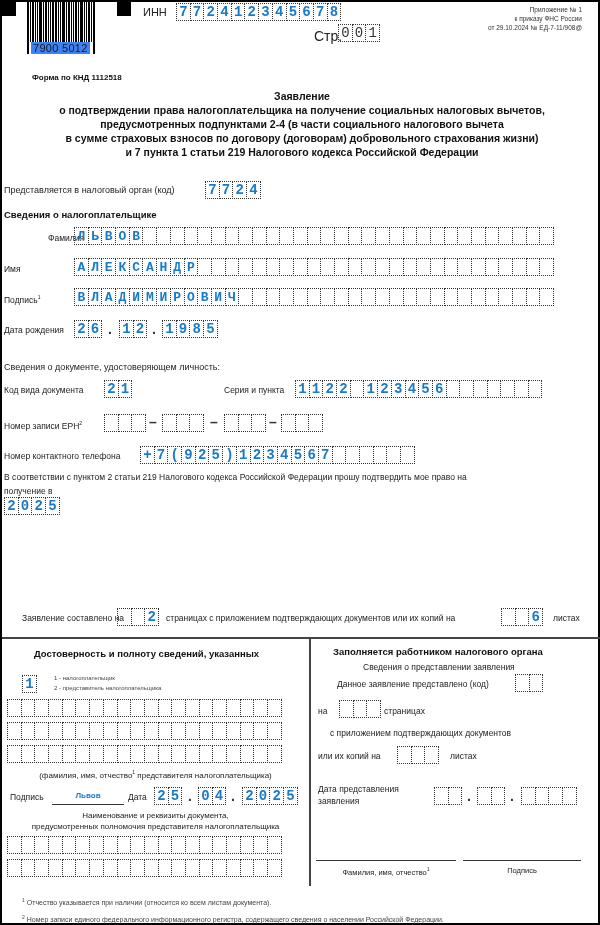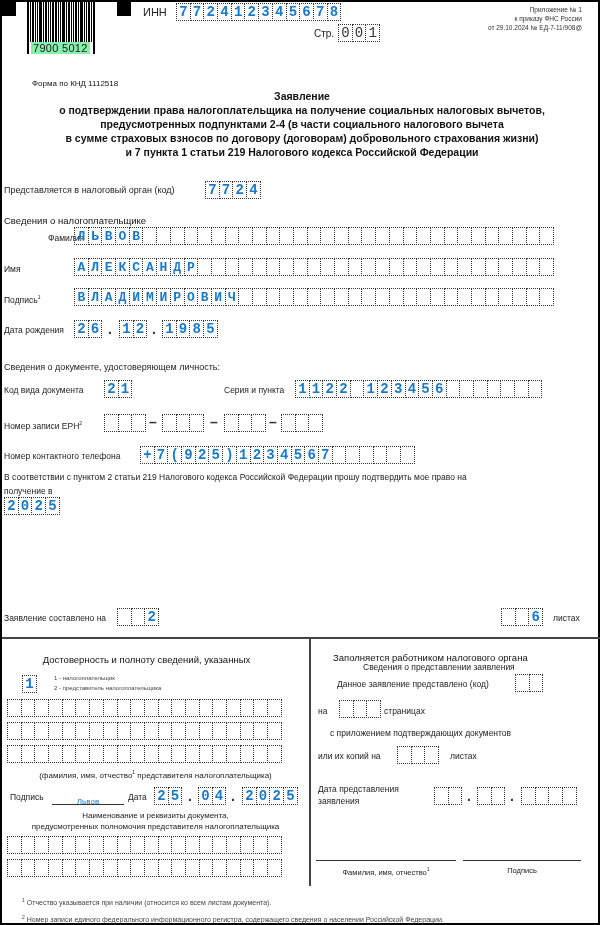--- a/index.html
+++ b/index.html
@@ -2,30 +2,30 @@
 <html><head>
 <meta charset="utf-8">
 <style>
   * { box-sizing: border-box; margin: 0; padding: 0; }
   html, body { width: 600px; height: 925px; background: #ffffff; overflow: hidden; }
   body { font-family: "Liberation Sans", sans-serif; color: #1a1a1a; position: relative; }
   .page { position: absolute; left: 0; top: 0; width: 600px; height: 925px; border-left: 2px solid #000; border-right: 2px solid #000; border-bottom: 2px solid #000; border-top: 2px solid #000; background: #fff; }
   .marker { position: absolute; background: #000; width: 14px; height: 14px; }
   .barcode { position: absolute; left: 25px; top: 0; width: 78px; height: 48px; display: flex; align-items: flex-start; gap: 1px; }
   .barcode i { display: block; background: #000; height: 40px; }
-  .barcode-num { position: absolute; left: 29px; top: 40px; font-size: 11px; letter-spacing: 0.3px; background: #86efac; padding: 0 2px; }
+  .barcode-num { position: absolute; left: 29px; top: 40px; font-size: 11px; letter-spacing: 0.3px; background: #3b82f6; padding: 0 2px; }
   .cells { position: absolute; display: flex; }
   .cell { width: 14.7px; height: 18px; border: 1px dotted #333; margin-left: -1px; display: flex; align-items: center; justify-content: center; font-family: "Liberation Mono", monospace; font-weight: bold; font-size: 14px; color: #1a7ac7; }
   .cell:first-child { margin-left: 0; }
   .cells.serif .cell { font-family: "Liberation Mono", monospace; font-size: 13px; }
   .cells.plain .cell { color: #333; font-weight: normal; }
   .sep { position: absolute; font-size: 14px; font-weight: bold; color: #333; }
   .lbl { position: absolute; font-size: 8.5px; color: #222; white-space: nowrap; }
   .lbl-md { position: absolute; font-size: 9px; color: #222; white-space: nowrap; }
-  .lbl-b { position: absolute; font-size: 9.5px; font-weight: normal; color: #111; white-space: nowrap; margin-top: 6px; }
+  .lbl-b { position: absolute; font-size: 9.5px; font-weight: bold; color: #111; white-space: nowrap; }
   .title { position: absolute; left: 0; width: 600px; text-align: center; font-size: 10.5px; font-weight: bold; line-height: 14px; color: #111; }
   .appendix { position: absolute; right: 16px; top: 3px; text-align: right; font-size: 6.5px; line-height: 9px; color: #333; }
   sup { font-size: 5px; }
   .hline { position: absolute; background: #444; height: 2px; }
   .vline { position: absolute; background: #444; width: 1.5px; }
   .uline { position: absolute; background: #333; height: 1px; }
   .small { position: absolute; font-size: 6px; color: #444; white-space: nowrap; }
   .center { text-align: center; }
 </style>
 </head>
@@ -76,21 +76,21 @@
       <div class="cell">1</div>
       <div class="cell">2</div>
       <div class="cell">3</div>
       <div class="cell">4</div>
       <div class="cell">5</div>
       <div class="cell">6</div>
       <div class="cell">7</div>
       <div class="cell">8</div>
     </div>
 
-  <div class="lbl" style="left:312px;top:26px;font-size:10px;">Стр.</div>
+  <div class="lbl" style="left:312px;top:26px;font-size:14px;">Стр.</div>
   <div class="cells plain" style="left:336px;top:22px;">
       <div class="cell">0</div>
       <div class="cell">0</div>
       <div class="cell">1</div>
     </div>
 
   <div class="appendix">
     <div>Приложение № 1</div>
     <div>к приказу ФНС России</div>
     <div>от 29.10.2024 № ЕД-7-11/908@</div>
@@ -330,26 +330,27 @@
 
   <div class="lbl" style="left:2px;top:470px;">В соответствии с пунктом 2 статьи 219 Налогового кодекса Российской Федерации прошу подтвердить мое право на</div>
   <div class="lbl" style="left:2px;top:484px;">получение в</div>
   <div class="cells" style="left:2px;top:495px;">
       <div class="cell">2</div>
       <div class="cell">0</div>
       <div class="cell">2</div>
       <div class="cell">5</div>
     </div>
 
-  <div class="lbl" style="left:2px;top:611px;">Заявление составлено на</div>
+  <div class="lbl" style="left:20px;top:611px;">Заявление составлено на</div>
   <div class="cells" style="left:115px;top:606px;">
       <div class="cell"></div>
       <div class="cell"></div>
       <div class="cell">2</div>
     </div>
+  <div class="lbl" style="left:164px;top:611px;">страницах с приложением подтверждающих документов или их копий на</div>
   <div class="cells" style="left:499px;top:606px;">
       <div class="cell"></div>
       <div class="cell"></div>
       <div class="cell">6</div>
     </div>
   <div class="lbl" style="left:551px;top:611px;">листах</div>
 
   <div class="hline" style="left:0;top:635px;width:600px;"></div>
   <div class="vline" style="left:307px;top:636px;height:248px;"></div>
 

